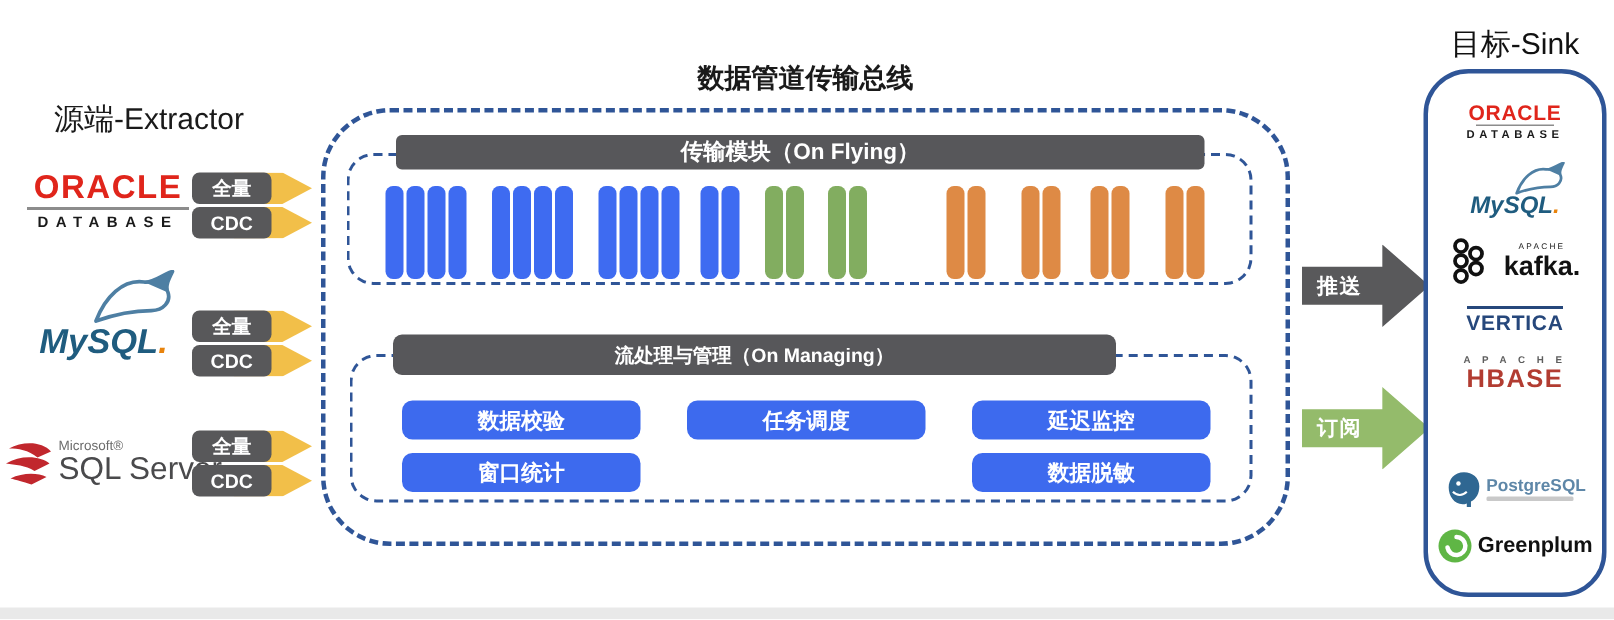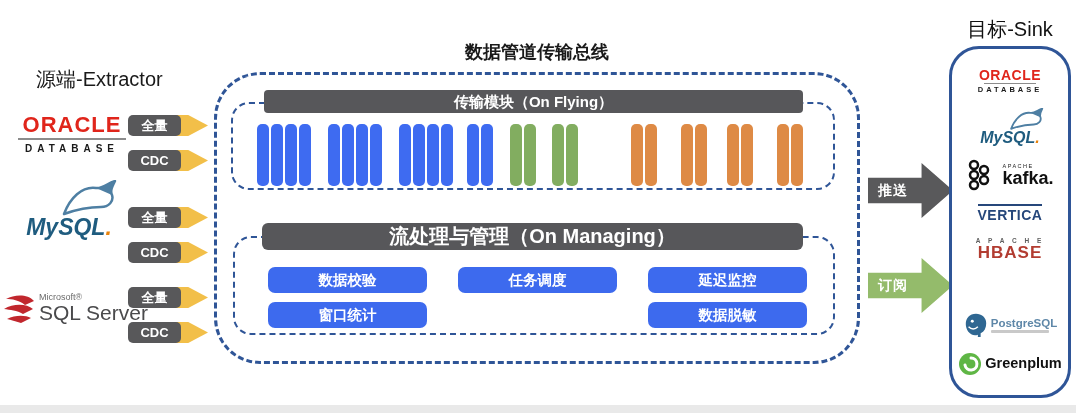--- a/index.html
+++ b/index.html
@@ -23,37 +23,37 @@
   .mysql-word { font-size:23px; font-weight:bold; font-style:italic; color:#1f5c7f; line-height:22px; }
   .mysql-dot  { color:#e8830c; }
 
   .mssql-logo { position:absolute; left:2px; top:290px; display:flex; align-items:flex-end; }
   .mssql-text { margin-left:3px; }
   .ms-word { font-size:9px; color:#6b6b6b; line-height:9px; }
   .sqlserver-word { font-size:21px; color:#4a4a4c; line-height:22px; }
 
   
   .badges { position:absolute; left:128px; width:80px; }
-  .badge-row { position:relative; height:21px; margin-bottom:14px; }
+  .badge-row { position:relative; height:21px; margin-bottom:2px; }
   .badge-arrow { position:absolute; left:28px; right:0; top:0; bottom:0; background:#f2bf49;
                  clip-path:polygon(0 0, 62% 0, 100% 50%, 62% 100%, 0 100%); }
   .badge-label { position:absolute; left:0; top:0; width:53px; height:21px; background:#58585a;
                  border-radius:5px; color:#fff; font-size:13px; font-weight:bold;
                  display:flex; align-items:center; justify-content:center; }
 
   
   .outer-box { position:absolute; left:214px; top:72px; width:646px; height:292px;
                border:3px dashed #2f5597; border-radius:46px; }
   .inner-box { position:absolute; border:2.5px dashed #2f5597; border-radius:18px; background:transparent; }
   .inner1 { left:231px; top:102px; width:604px; height:88px; }
   .inner2 { left:233px; top:236px; width:602px; height:99px; }
   .mod-hdr { position:absolute; background:#57575a; border-radius:4px; color:#ffffff;
              font-weight:bold; text-align:center; z-index:3; }
   .hdr1 { left:264px; top:90px; width:539px; height:23px; font-size:15px; line-height:23px; }
-  .hdr2 { left:262px; top:223px; width:541px; height:27px; font-size:20px; line-height:27px; border-radius:6px; }
+  .hdr2 { left:262px; top:223px; width:482px; height:27px; font-size:13px; line-height:27px; border-radius:6px; }
 
   
   .bars-row { position:absolute; left:257px; top:124px; height:62px; display:flex; align-items:stretch; z-index:2; }
   .bar-group { display:flex; }
   .bar { width:12px; border-radius:5px; margin-right:2px; }
   .bar:last-child { margin-right:0; }
 
   
   .mng-btn { position:absolute; width:159px; height:26px; background:#3d6aee; border-radius:7px;
              color:#fff; font-size:14.5px; font-weight:bold; display:flex; align-items:center;
@@ -74,21 +74,21 @@
   .sink-item { text-align:center; line-height:1.05; }
 
   .oracle-sm .oracle-word { font-size:14px; line-height:14px; letter-spacing:0.5px; }
   .oracle-sm .oracle-div { height:1.5px; margin:1px 6px 2px 6px; }
   .oracle-sm .oracle-sub { font-size:7.5px; letter-spacing:3px; }
 
   .mysql-sm svg { display:block; margin:0 auto 0 34px; }
   .mysql-sm .mysql-word { font-size:16px; line-height:15px; }
 
   .kafka-item { display:flex; align-items:center; }
-  .kafka-text { text-align:left; margin-left:12px; }
+  .kafka-text { text-align:center; margin-left:12px; }
   .kafka-apache { font-size:5.5px; letter-spacing:1.5px; color:#1a1a1a; }
   .kafka-word { font-size:18px; font-weight:bold; color:#111; line-height:16px; }
 
   .vertica-word { display:inline-block; font-size:14px; font-weight:900; letter-spacing:0.5px;
                   color:#26477b; border-top:2px solid #26477b; padding-top:2px; }
 
   .hbase-apache { font-size:6.5px; letter-spacing:3px; color:#5e5e5e; font-weight:bold; }
   .hbase-word { font-size:17px; font-weight:900; letter-spacing:1px; color:#b23c31; line-height:16px; }
 
   .pg-item { display:flex; align-items:center;margin-top:38px; }

